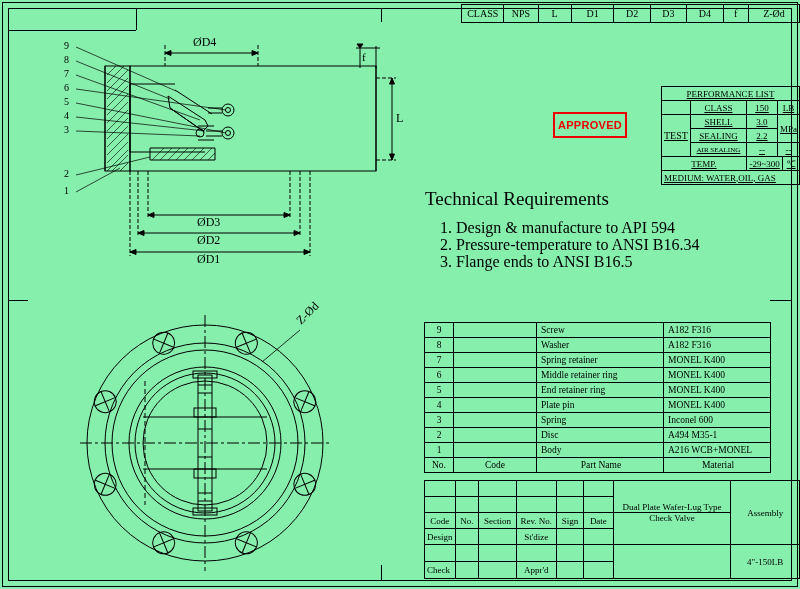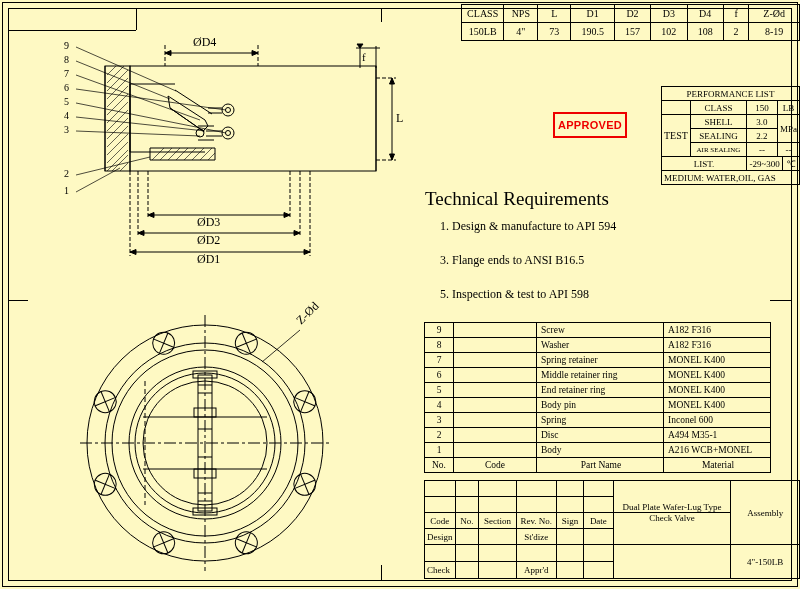--- a/index.html
+++ b/index.html
@@ -1,38 +1,38 @@
 <!DOCTYPE html>
 <html><head>
 <meta charset="utf-8">
 <style>
   html,body{margin:0;padding:0;background:#fff;}
   body{font-family:"Liberation Serif", serif;color:#000;}
-  #sheet{position:relative;width:800px;height:589px;overflow:hidden;background:#fef9c3;}
+  #sheet{position:relative;width:800px;height:589px;overflow:hidden;background:#86efac;}
   .brd{position:absolute;border:1px solid #000;box-sizing:border-box;}
   .ln{position:absolute;background:#000;}
   .h{height:1px;}
   .v{width:1px;}
   .txt{position:absolute;white-space:nowrap;font-size:11px;line-height:1;}
   .ctr{text-align:center;}
   table{border-collapse:collapse;position:absolute;font-size:10px;font-family:"Liberation Serif", serif;}
   table td{border:1px solid #000;padding:0 2px;height:15px;text-align:center;white-space:nowrap;}
   
   #spec{left:461px;top:4px;}
   #spec td{height:17px;}
   
-  #perf{left:661px;top:86px;font-size:9px;}
+  #perf{left:661px;top:86px;font-size:9px;text-decoration:underline;}
   #perf td{height:13px;}
   
   #approved{position:absolute;left:553px;top:112px;width:70px;height:22px;border:2px solid #e00;color:#e00;
             font-size:11px;font-weight:bold;display:flex;align-items:center;justify-content:center;
             font-family:"Liberation Sans", sans-serif;letter-spacing:0.3px;}
   
   #techTitle{position:absolute;left:425px;top:188px;font-size:19px;}
-  .reqline{position:absolute;left:440px;font-size:12px;text-align:center;}
+  .reqline{position:absolute;left:440px;font-size:16px;text-align:center;}
   
   #bom{left:424px;top:322px;}
   #bom td{height:14px;font-size:9.5px;}
   #bom td.num{width:24px;}
   #bom td.code{width:78px;}
   #bom td.pname{width:120px;text-align:left;padding-left:4px;}
   #bom td.mat{width:100px;text-align:left;padding-left:4px;}
   
   #tb{left:424px;top:480px;}
   #tb td{font-size:9px;}
@@ -60,31 +60,20 @@
       <td style="width:38px">CLASS</td>
       <td style="width:30px">NPS</td>
       <td style="width:30px">L</td>
       <td style="width:40px">D1</td>
       <td style="width:33px">D2</td>
       <td style="width:33px">D3</td>
       <td style="width:33px">D4</td>
       <td style="width:22px">f</td>
       <td style="width:48px">Z-Ød</td>
     </tr>
-    <tr>
-      <td>150LB</td>
-      <td>4"</td>
-      <td>73</td>
-      <td>190.5</td>
-      <td>157</td>
-      <td>102</td>
-      <td>108</td>
-      <td>2</td>
-      <td>8-19</td>
-    </tr>
   </tbody>
     </table>
 
   <table id="perf">
     <tbody>
         <tr>
           <td colspan="5">PERFORMANCE LIST</td>
         </tr>
     <tr>
       <td style="width:14px"></td>
@@ -101,36 +90,36 @@
     <tr>
       <td>SEALING</td>
       <td>2.2</td>
     </tr>
     <tr>
       <td style="font-size:7px">AIR SEALING</td>
       <td>--</td>
       <td colspan="2">--</td>
     </tr>
     <tr>
-      <td colspan="2">LIST.</td>
+      <td colspan="2">TEMP.</td>
       <td colspan="2">-29~300</td>
       <td>℃</td>
     </tr>
     <tr>
           <td colspan="5" style="text-align:left;padding-left:2px">MEDIUM: WATER,OIL, GAS</td>
         </tr>
   </tbody>
     </table>
 
   <div id="techTitle">Technical Requirements</div>
 
   <div id="approved">APPROVED</div>
   <div class="reqline" style="top:219px;">1. Design &amp; manufacture to API 594</div>
+  <div class="reqline" style="top:236px;">2. Pressure-temperature to ANSI B16.34</div>
   <div class="reqline" style="top:253px;">3. Flange ends to ANSI B16.5</div>
-  <div class="reqline" style="top:287px;">5. Inspection &amp; test to API 598</div>
 
   <table id="bom">
     <tbody>
         <tr>
       <td class="num">9</td>
       <td class="code"></td>
       <td class="pname">Screw</td>
       <td class="mat">A182 F316</td>
     </tr>
     <tr>
@@ -153,21 +142,21 @@
     </tr>
     <tr>
       <td class="num">5</td>
       <td class="code"></td>
       <td class="pname">End retainer ring</td>
       <td class="mat">MONEL K400</td>
     </tr>
     <tr>
       <td class="num">4</td>
       <td class="code"></td>
-      <td class="pname">Body pin</td>
+      <td class="pname">Plate pin</td>
       <td class="mat">MONEL K400</td>
     </tr>
     <tr>
       <td class="num">3</td>
       <td class="code"></td>
       <td class="pname">Spring</td>
       <td class="mat">Inconel 600</td>
     </tr>
     <tr>
       <td class="num">2</td>

